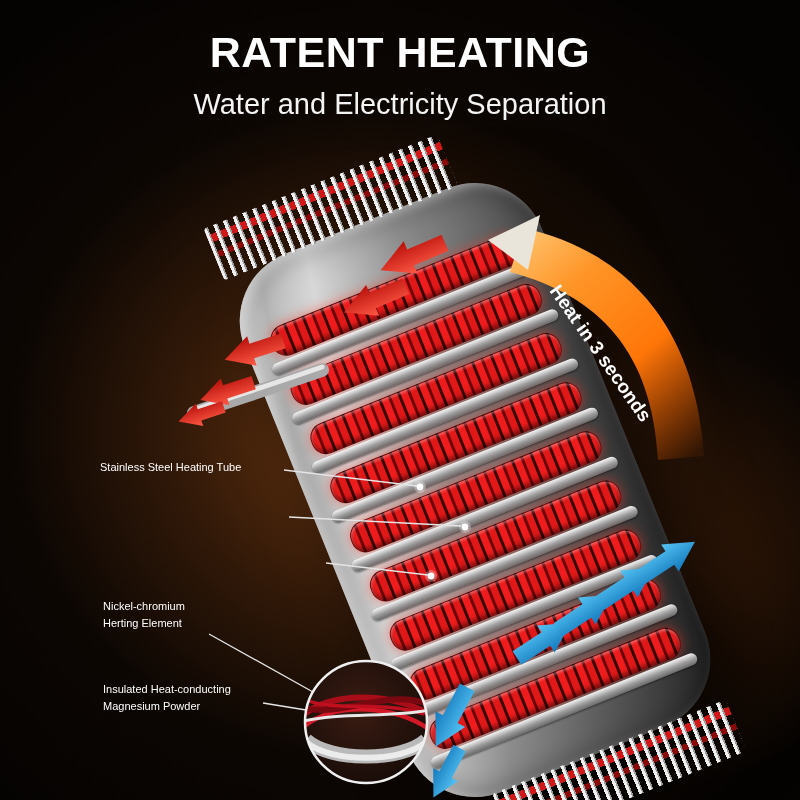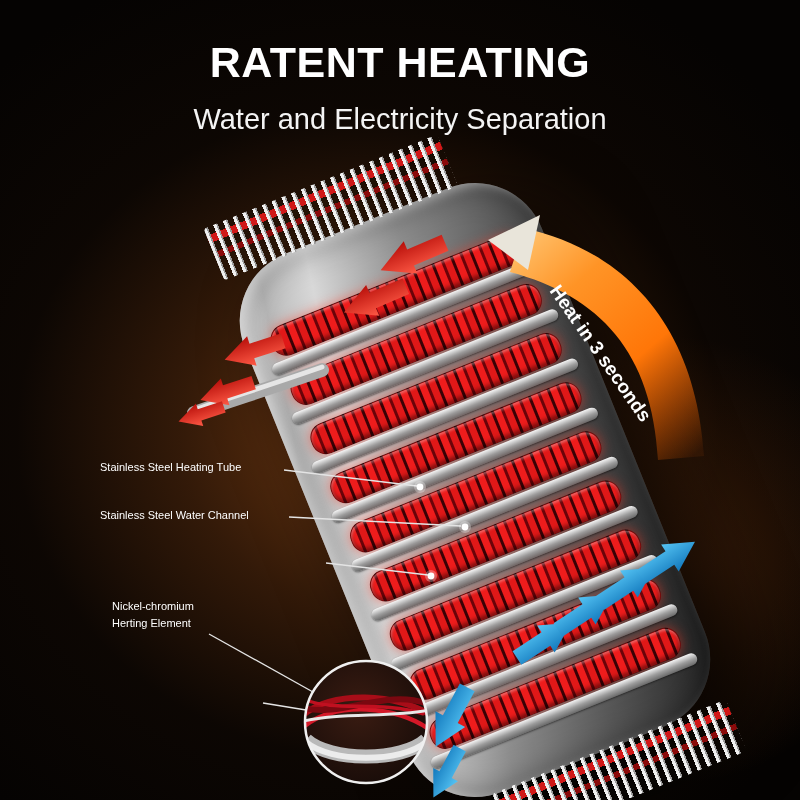--- a/index.html
+++ b/index.html
@@ -6,21 +6,21 @@
   .canvas {
     position:relative; width:800px; height:800px; overflow:hidden;
     font-family:"Liberation Sans","DejaVu Sans",sans-serif;
     background:
       radial-gradient(ellipse 540px 500px at 46% 54%, rgba(126,64,20,.85) 0%, rgba(88,44,14,.55) 35%, rgba(34,17,6,.25) 65%, rgba(0,0,0,0) 100%),
       radial-gradient(ellipse 320px 320px at 84% 70%, rgba(160,75,18,.35) 0%, rgba(0,0,0,0) 70%),
       #050302;
   }
   
   .header { position:absolute; top:22px; left:0; right:0; text-align:center; color:#fff; z-index:40; }
-  .header h1 { margin:12px; font-size:43px; line-height:57px; font-weight:800; letter-spacing:.5px; }
+  .header h1 { margin:2px; font-size:43px; line-height:57px; font-weight:800; letter-spacing:.5px; }
   .subtitle { font-size:29px; font-weight:400; margin-top:7px; color:#f4f4f4; }
   
   .heater {
     position:absolute; left:315px; top:200px; width:320px; height:580px;
     transform:rotate(-22deg); border-radius:72px; z-index:5;
     background:linear-gradient(100deg,#f0f0f0 0%,#b9b9b9 10%,#d8d8d8 22%,#8e8e8e 45%,#595959 70%,#2e2e2e 92%,#1b1b1b 100%);
     box-shadow: inset 6px 4px 12px rgba(255,255,255,.5), inset 0 0 34px rgba(0,0,0,.45), 24px 34px 70px rgba(0,0,0,.65);
   }
   .rows { position:absolute; top:64px; bottom:60px; left:26px; right:26px;
     display:flex; flex-direction:column; justify-content:space-between; }
@@ -153,23 +153,24 @@
         <path d="M306,740 C330,762 402,762 426,740" fill="none" stroke="#b9b9b9" stroke-width="14"></path>
         <path d="M306,742 C330,763 402,763 426,742" fill="none" stroke="#ececec" stroke-width="6"></path>
       </g>
       <circle cx="366" cy="722" r="61" fill="none" stroke="#f0f0f0" stroke-width="2.5"></circle>
     </g>
   </svg>
 
   <div class="callout" style="left:100px; top:459px">
     <span class="cl">Stainless Steel Heating Tube</span>
   </div>
-  <div class="callout" style="left:100px; top:507px">
-    <span class="cl">Stainless Steel Water Channel</span>
-  </div>
-  <div class="callout" style="left:112px; top:598px">
+  <div class="callout" style="left:103px; top:598px">
     <span class="cl">Nickel-chromium</span>
     <span class="cl">Herting Element</span>
+  </div>
+  <div class="callout" style="left:103px; top:681px">
+    <span class="cl">Insulated Heat-conducting</span>
+    <span class="cl">Magnesium Powder</span>
   </div>
 
   <div class="heat-label">Heat in 3 seconds</div>
 
 </div>
 
 </body></html>

